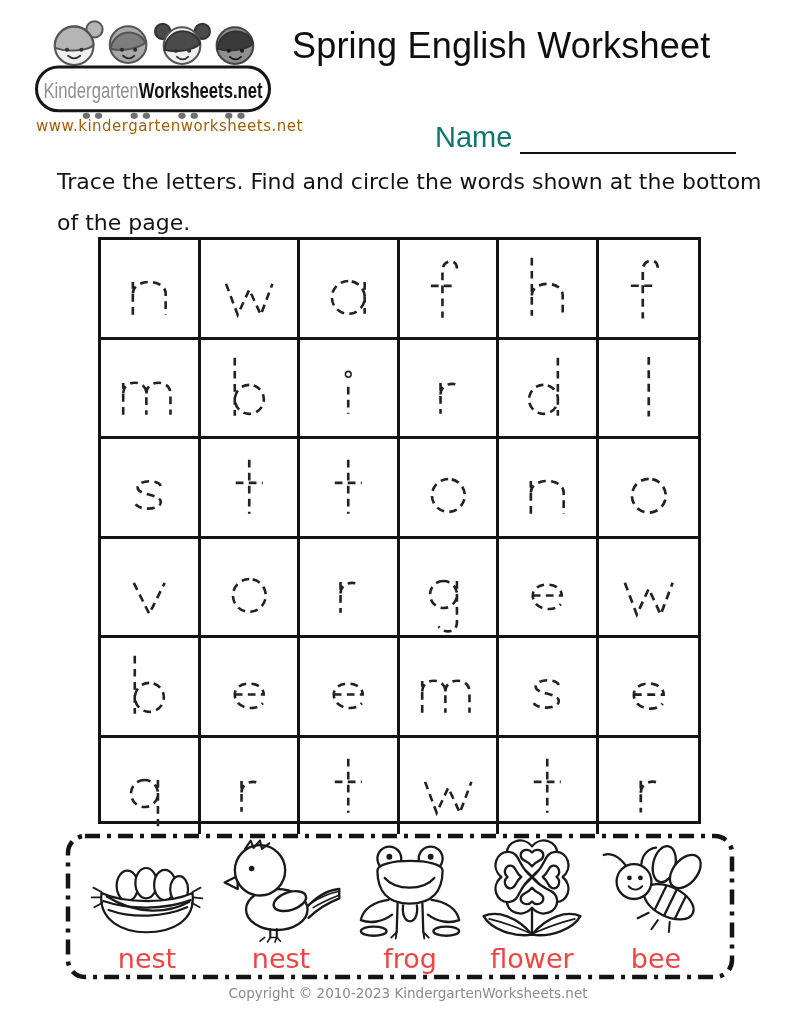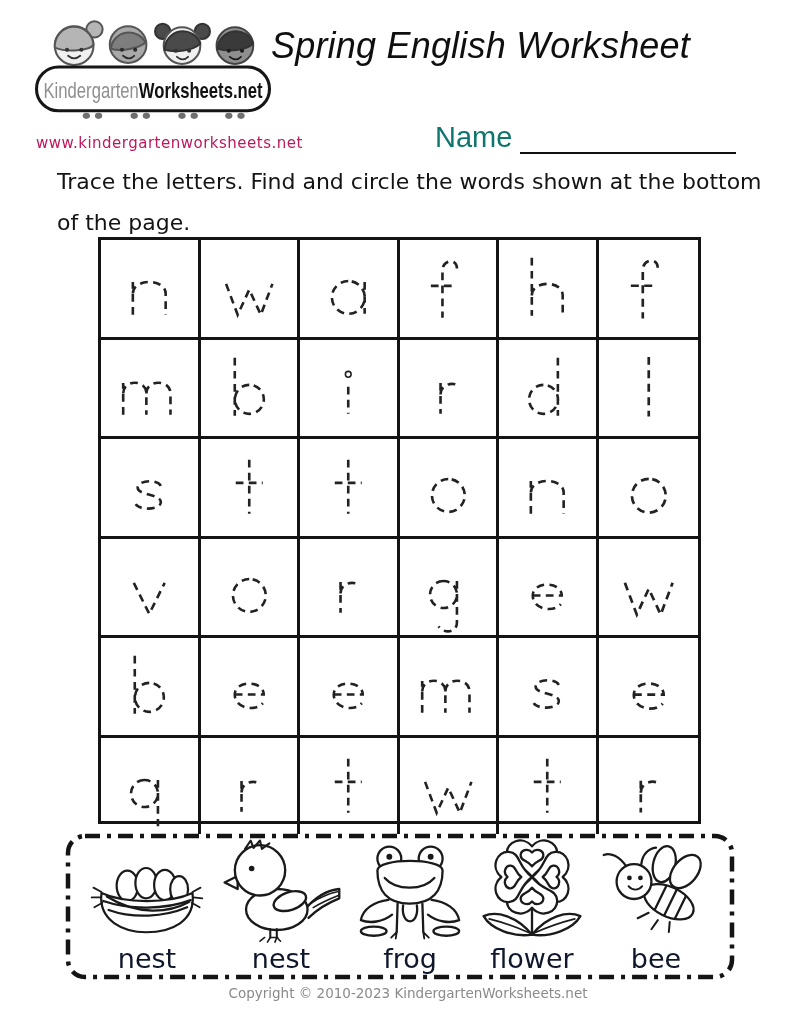--- a/index.html
+++ b/index.html
@@ -2,25 +2,25 @@
 <html><head>
 <meta charset="utf-8">
 <style>
   * { margin:0; padding:0; box-sizing:border-box; }
   html,body { background:#fff; }
   body { width:800px; height:1035px; font-family:"Liberation Sans", sans-serif; color:#111; }
   .page { position:relative; width:800px; height:1035px; background:#fff; overflow:hidden; }
 
   
   .logo-wrap { position:absolute; left:33px; top:8px; width:240px; }
-  .logo-url { position:absolute; left:36px; top:134px; font-size:15px; color:#be185d;
+  .logo-url { position:absolute; left:36px; top:117px; font-size:15px; color:#a16207;
               letter-spacing:.5px; font-family:"DejaVu Sans", sans-serif; }
 
   
-  .title-block { position:absolute; left:271px; top:22px;font-style:italic; }
+  .title-block { position:absolute; left:292px; top:22px; }
   .title-line { font-size:36px; line-height:48px; color:#0f0f0f; letter-spacing:.2px; }
   .name-row { position:absolute; left:435px; top:121px; font-size:29px; color:#0f766e; }
   .name-line { display:inline-block; width:216px; height:27px; border-bottom:2.5px solid #111;
                margin-left:8px; vertical-align:bottom; }
 
   
   .instructions { position:absolute; left:57px; top:161px; font-size:22px; line-height:41px;
                   color:#141414; font-family:"DejaVu Sans", sans-serif; }
   .instructions span { display:block; }
 
@@ -34,21 +34,21 @@
   .cell svg { width:100%; height:100%; display:block; }
   .trace { fill:none; stroke:#222; stroke-width:2.7; stroke-dasharray:8 5.5; }
   .trace-dot { fill:none; stroke:#222; stroke-width:1.6; }
 
   
   .word-bank { position:absolute; left:65px; top:833px; width:670px; height:147px; }
   .wb-border { position:absolute; left:0; top:0; width:670px; height:147px; }
   .wb-items { position:absolute; left:0; top:0; width:670px; height:147px; display:flex;
               align-items:flex-end; justify-content:space-between; padding:8px 24px 6px; }
   .wb-item { display:flex; flex-direction:column; align-items:center; justify-content:flex-end; }
-  .wb-label { font-size:27px; color:#0f172a; font-family:"DejaVu Sans", sans-serif; line-height:30px; }
+  .wb-label { font-size:27px; color:#ef4444; font-family:"DejaVu Sans", sans-serif; line-height:30px; }
 
   
   .footer { position:absolute; left:0; top:985px; width:800px; text-align:center; color:#8a8a8a;
             font-size:13.5px; line-height:17px; font-family:"DejaVu Sans", sans-serif;padding-left:16px; }
 </style>
 </head>
 <body>
 
 <div class="page">
 

